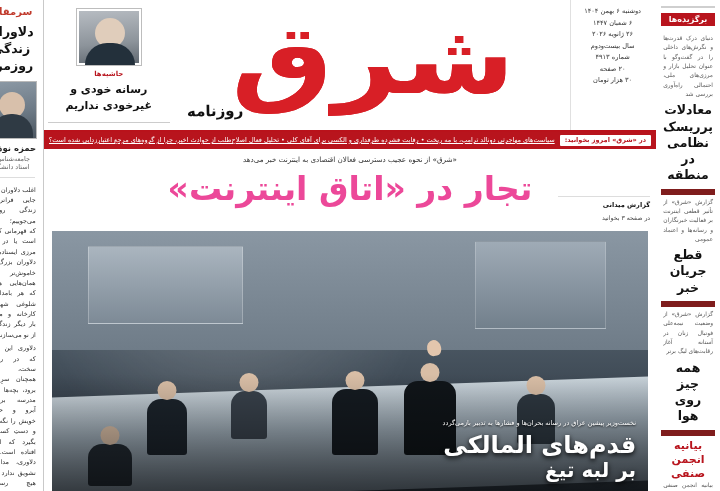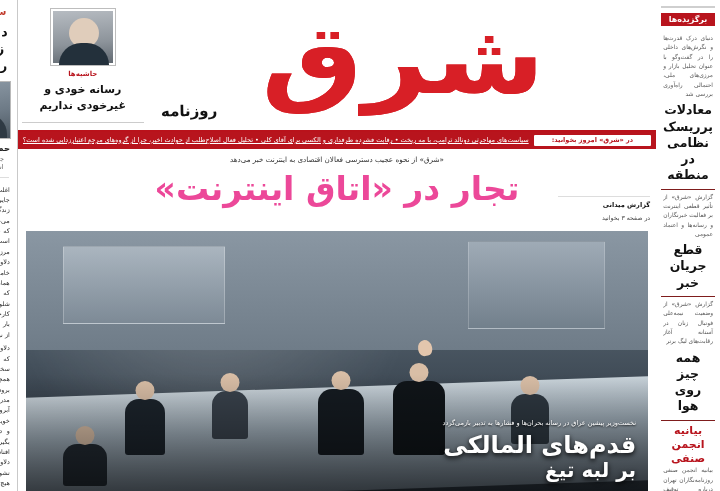--- a/index.html
+++ b/index.html
@@ -202,21 +202,21 @@
     display:flex;
     align-items:center;
     gap:5px;
     white-space: nowrap;
     overflow:hidden;
   }
   .ticker .tk-label {
     background:#fff;
     color:#b8141d;
     font-weight:bold;
-    padding:1px 18px;
+    padding:1px 5px;
     font-size:6.5px;
     border-radius:1px;
     flex-shrink:0;
   }
   .ticker .tk-items { overflow:hidden; text-overflow:ellipsis;text-decoration:underline; }
 
   .lead-kicker {
     font-size: 7.2px;
     color:#333;
     padding: 6px 10px 2px 10px;
@@ -363,21 +363,21 @@
   }
   .highlights-head {
     text-align:center;
     background:#b8141d;
     color:#fff;
     font-size:8px;
     font-weight:bold;
     padding:2px 0;
     margin-bottom:5px;
   }
-  .hl-item { padding: 3px 2px 5px 2px; border-bottom:1px solid #7f1d1d; }
+  .hl-item { padding: 3px 2px 5px 2px; border-bottom:6px solid #7f1d1d; }
   .hl-item:last-child { border-bottom:none; }
   .hl-desc {
     font-size: 5.9px;
     color:#555;
     line-height:1.58;
     text-align: justify;
     padding-bottom:3px;
   }
   .hl-title {
     font-size: 12.5px;
@@ -416,20 +416,29 @@
 
     <div class="hl-item">
       <div class="hl-title small red">بیانیه انجمن صنفی</div>
       <div class="hl-desc">بیانیه انجمن صنفی روزنامه‌نگاران تهران درباره توقیف روزنامه هم‌میهن</div>
     </div>
   </div>
 
   <div class="col-center">
 
     <div class="masthead">
+      <div class="date-box">
+        <div>دوشنبه ۶ بهمن ۱۴۰۴</div>
+        <div>۶ شعبان ۱۴۴۷</div>
+        <div>۲۶ ژانویه ۲۰۲۶</div>
+        <div>سال بیست‌ودوم</div>
+        <div>شماره ۴۹۱۳</div>
+        <div>۲۰ صفحه</div>
+        <div>۳۰ هزار تومان</div>
+      </div>
 
       <div class="masthead-mid">
         <div class="logo-sharq">شرق</div>
         <div class="logo-rooznameh">روزنامه</div>
       </div>
 
       <div class="masthead-right">
         <div class="portrait"></div>
         <div class="hashieh">حاشیه‌ها</div>
         <div class="hashieh-text">رسانه خودی و غیرخودی نداریم</div>

